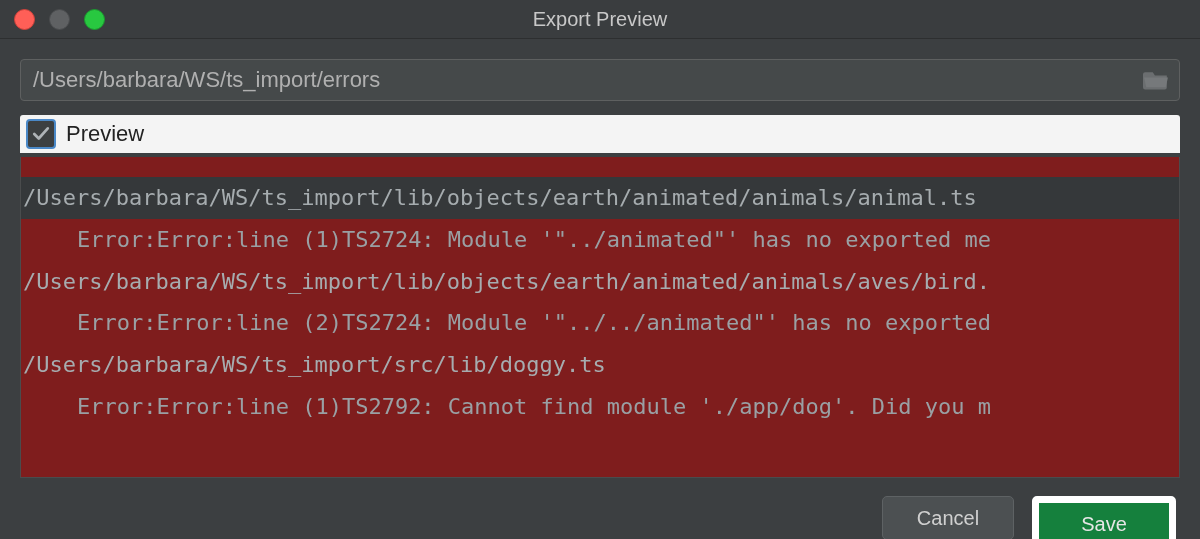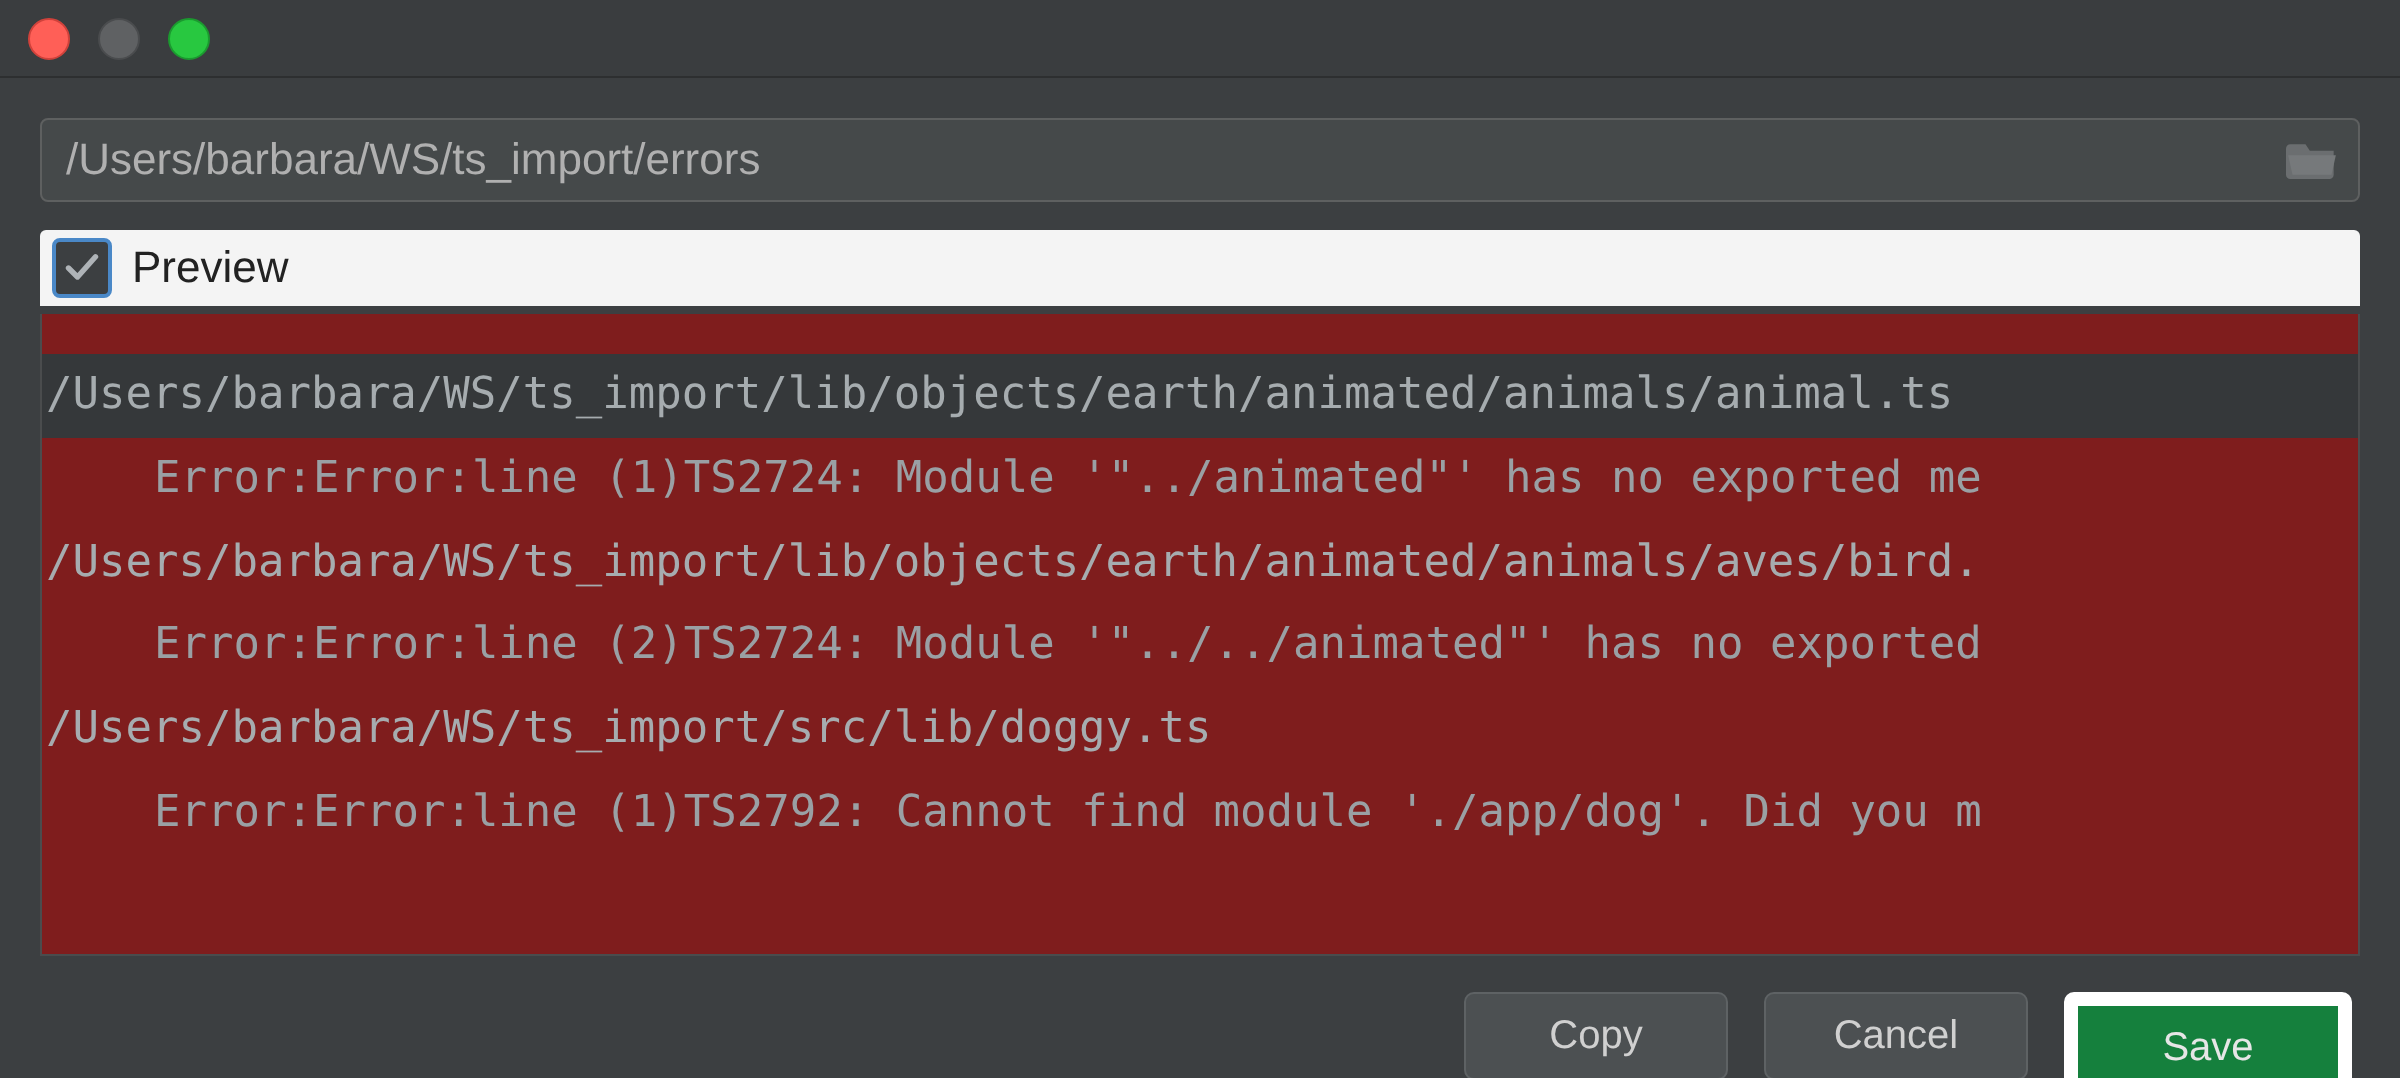--- a/index.html
+++ b/index.html
@@ -157,20 +157,21 @@
 </style>
 </head>
 <body>
 
 <div class="titlebar">
   <div class="traffic-lights">
     <div class="tl close"></div>
     <div class="tl min"></div>
     <div class="tl zoom"></div>
   </div>
+  <div class="title">Export Preview</div>
 </div>
 
 <div class="export-row">
   <div class="path-field">
     <div class="path-text">/Users/barbara/WS/ts_import/errors</div>
     <span class="browse-icon">
       <svg viewBox="0 0 24 18" fill="#8a8d8f">
         <path d="M2 2h7l2 3h11v11a2 2 0 0 1-2 2H2a2 2 0 0 1-2-2V4a2 2 0 0 1 2-2z"></path>
         <path d="M1 7h22l-2 9H3z" fill="#9ea1a3"></path>
       </svg>
@@ -183,16 +184,15 @@
     <svg viewBox="0 0 16 16">
         <path d="M2 8l4 4 8-9" stroke="#aeb3b7" stroke-width="2.4" fill="none" stroke-linecap="round" stroke-linejoin="round"></path>
       </svg>
   </div>
   <div class="details-label">Preview</div>
 </div>
 
 <div class="log-area" id="log-area"><span class="file-line highlight">/Users/barbara/WS/ts_import/lib/objects/earth/animated/animals/animal.ts</span><span class="err-line">Error:Error:line (1)TS2724: Module '"../animated"' has no exported me</span><span class="file-line">/Users/barbara/WS/ts_import/lib/objects/earth/animated/animals/aves/bird.</span><span class="err-line">Error:Error:line (2)TS2724: Module '"../../animated"' has no exported</span><span class="file-line">/Users/barbara/WS/ts_import/src/lib/doggy.ts</span><span class="err-line">Error:Error:line (1)TS2792: Cannot find module './app/dog'. Did you m</span></div>
 
 <div class="button-row">
-  <div class="btn">Copy</div>
   <div class="btn">Cancel</div>
   <div class="btn primary">Save</div>
 </div>
 
 </body></html>

